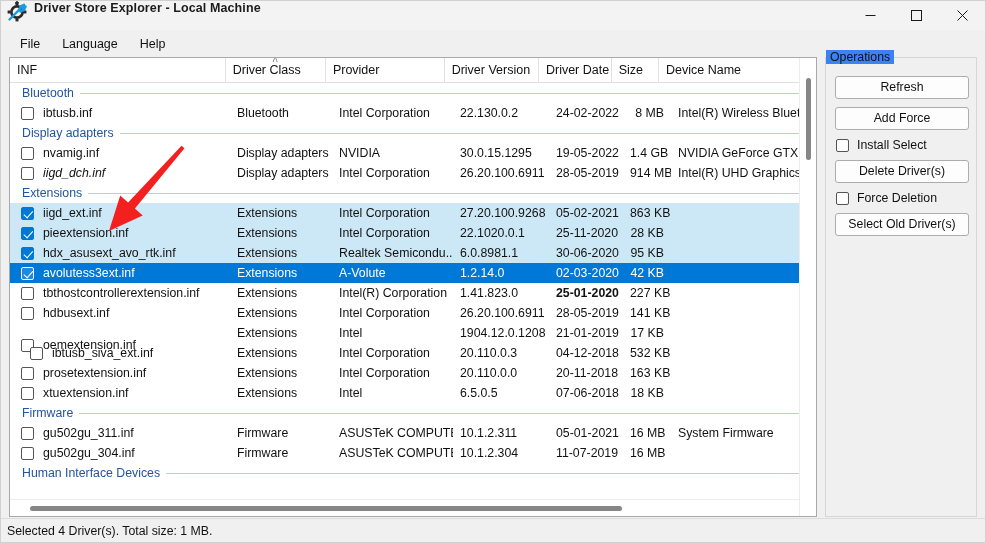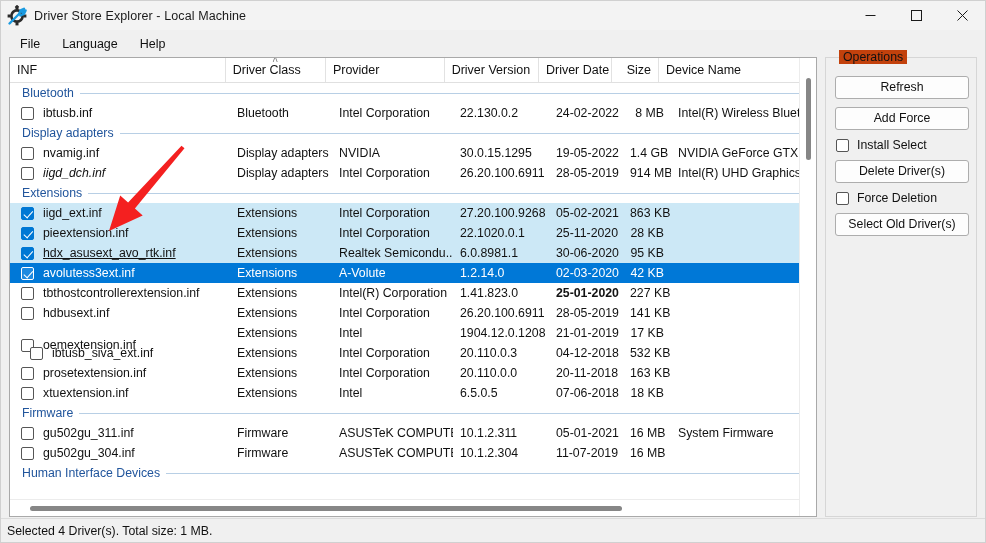--- a/index.html
+++ b/index.html
@@ -23,23 +23,24 @@
     display: flex;
     flex-direction: column;
     border: 1px solid #d0d0d0;
   }
 
   
   #titlebar {
     height: 29px;
     background: #f3f3f3;
     display: flex;
-    align-items: center;
-    flex: 0 0 auto;
-    position: relative;
+    align-items: flex-start;
+    flex: 0 0 auto;
+    position: relative;
+    font-weight: bold;
   }
   #app-icon {
     width: 22px; height: 22px;
     margin-left: 5px; margin-right: 6px;
     position: relative;
     flex: 0 0 auto;
   }
   #title-text {
     font-size: 12.5px;
     color: #1b1b1b;
@@ -110,21 +111,21 @@
     color: #111;
     display: flex;
     align-items: center;
     padding: 0 7px;
     border-right: 1px solid #e2e2e2;
     position: relative;
     white-space: nowrap;
     cursor: default;
     overflow: hidden;
   }
-  .col-head.num { justify-content: flex-end; }
+  .col-head.num { }
   .col-head .sortmark {
     position: absolute;
     top: -3px; left: 0; right: 0;
     text-align: center;
     font-size: 10px;
     color: #777;
     line-height: 10px;
   }
 
   #lv-rows {
@@ -243,22 +244,22 @@
     margin-top: 0px;
     margin-bottom: 1px;
     border: 1px solid #d6d6d6;
     position: relative;
     padding: 0 9px;
     background: #f0f0f0;
     flex: 0 0 auto;
   }
   #ops-legend {
     position: absolute;
-    top: -8px; left: 13px;
-    background: #c2410c;
+    top: -8px; left: 0;
+    background: #3b82f6;
     padding: 0 4px;
     font-size: 12.3px;
     color: #111;
     white-space: nowrap;
   }
   .opbtn {
     display: block;
     width: 134px;
     height: 23px;
     margin: 0 auto 8px auto;
@@ -457,21 +458,21 @@
               <span>pieextension.inf</span>
             </div>
             <div class="cell" style="width: 102px;">Extensions</div>
             <div class="cell" style="width: 121px;">Intel Corporation</div>
             <div class="cell" style="width: 96px;">22.1020.0.1</div>
             <div class="cell" style="width: 74px;">25-11-2020</div>
             <div class="cell num" style="width: 48px;">28 KB</div>
             <div class="cell" style="width: 160px;"></div>
           </div>
           <div class="row checked">
-            <div class="cell inf" style="width: 220px; text-decoration: underline;">
+            <div class="cell inf" style="width: 220px;">
               <span class="cbox on"></span>
               <span>hdx_asusext_avo_rtk.inf</span>
             </div>
             <div class="cell" style="width: 102px;">Extensions</div>
             <div class="cell" style="width: 121px;">Realtek Semicondu...</div>
             <div class="cell" style="width: 96px;">6.0.8981.1</div>
             <div class="cell" style="width: 74px;">30-06-2020</div>
             <div class="cell num" style="width: 48px;">95 KB</div>
             <div class="cell" style="width: 160px;"></div>
           </div>

